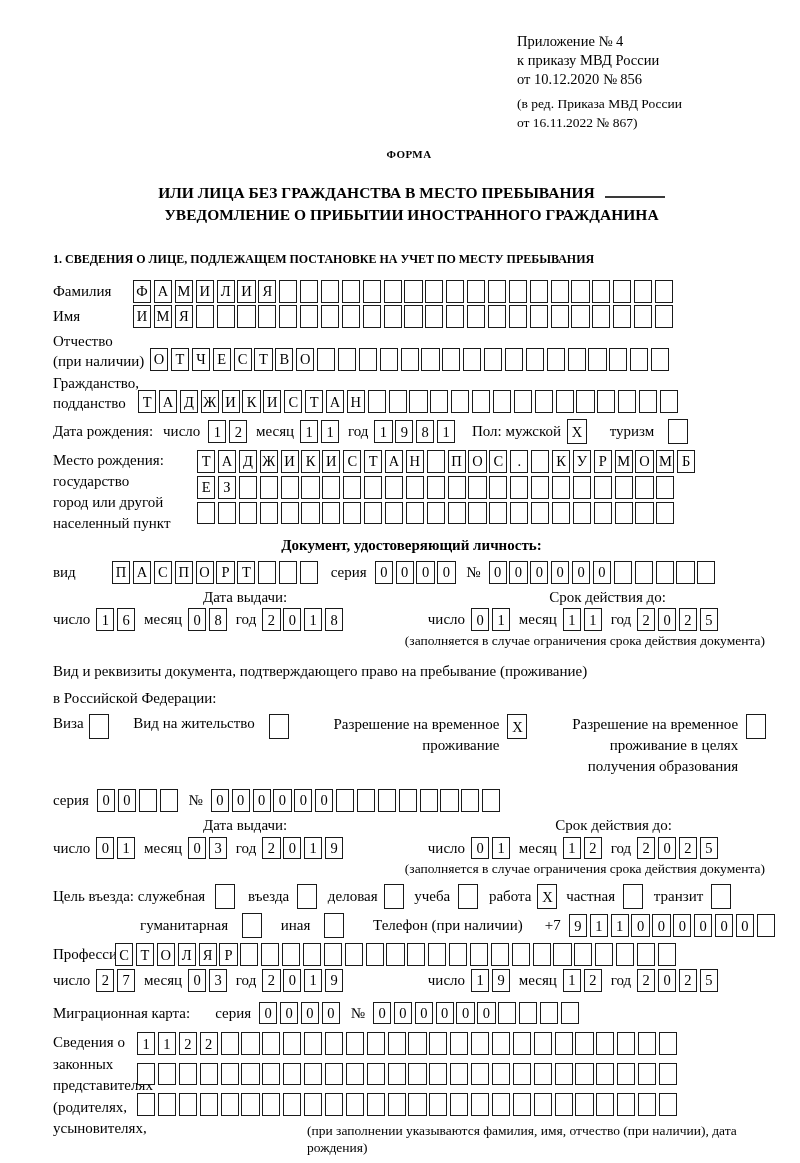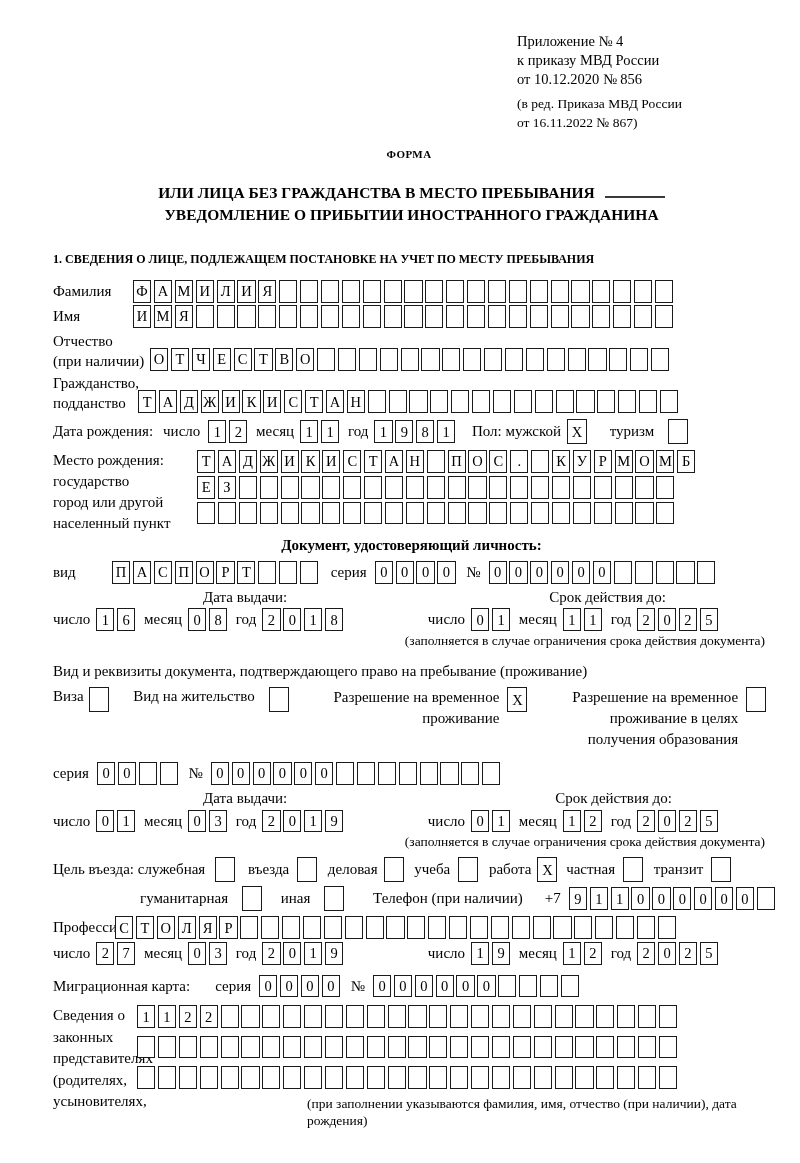--- a/index.html
+++ b/index.html
@@ -413,20 +413,21 @@
           <span class="cell">0</span>
           <span class="cell">2</span>
           <span class="cell">5</span>
         </span>
     </span>
   </div>
   <div class="note">(заполняется в случае ограничения срока действия документа)</div>
 
   <div class="intro">
     <div>Вид и реквизиты документа, подтверждающего право на пребывание (проживание)</div>
+    <div>в Российской Федерации:</div>
   </div>
   <div class="opts">
     <span>Виза</span>
     <span class="cellrow cbx" style="margin-left:5px">
         <span class="cell"></span>
       </span>
     <span class="g22">Вид на жительство</span>
     <span class="cellrow cbx" style="margin-left:14px">
         <span class="cell"></span>
       </span>

